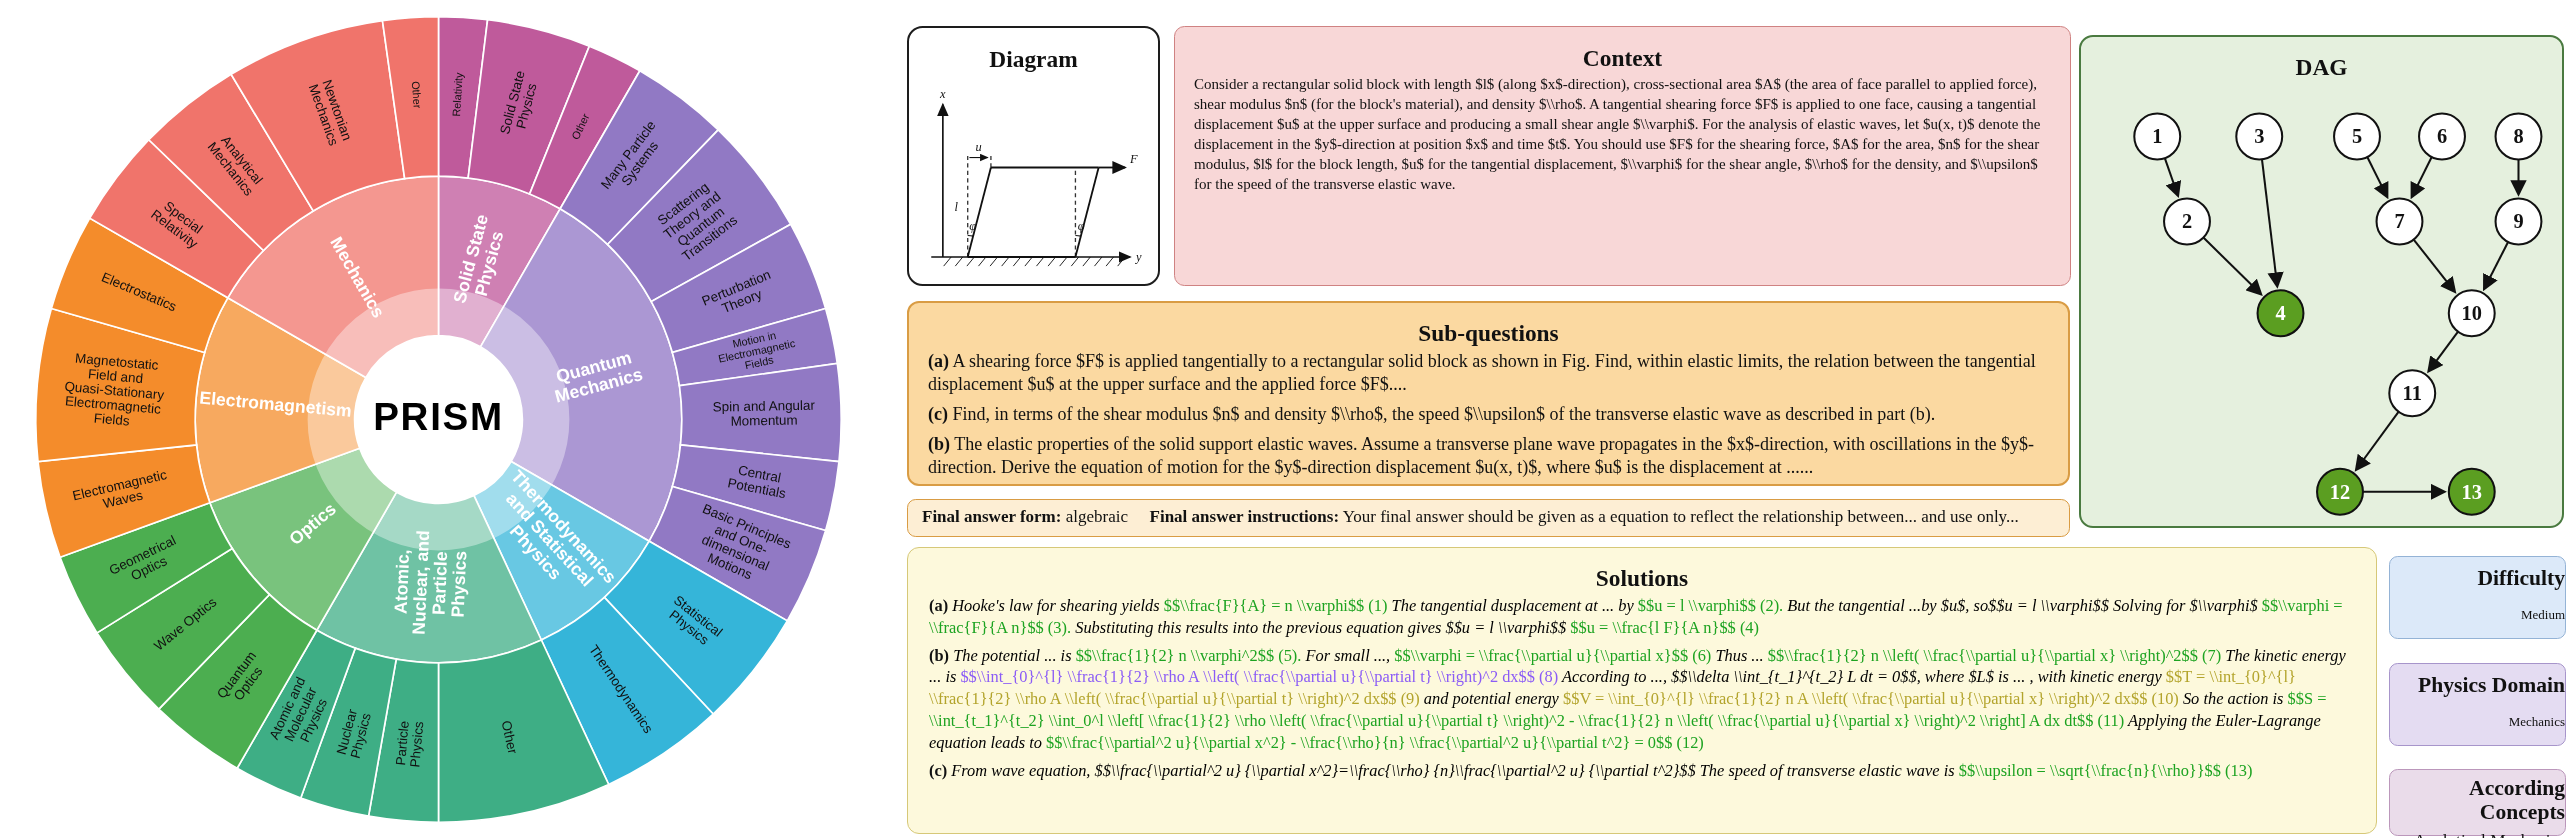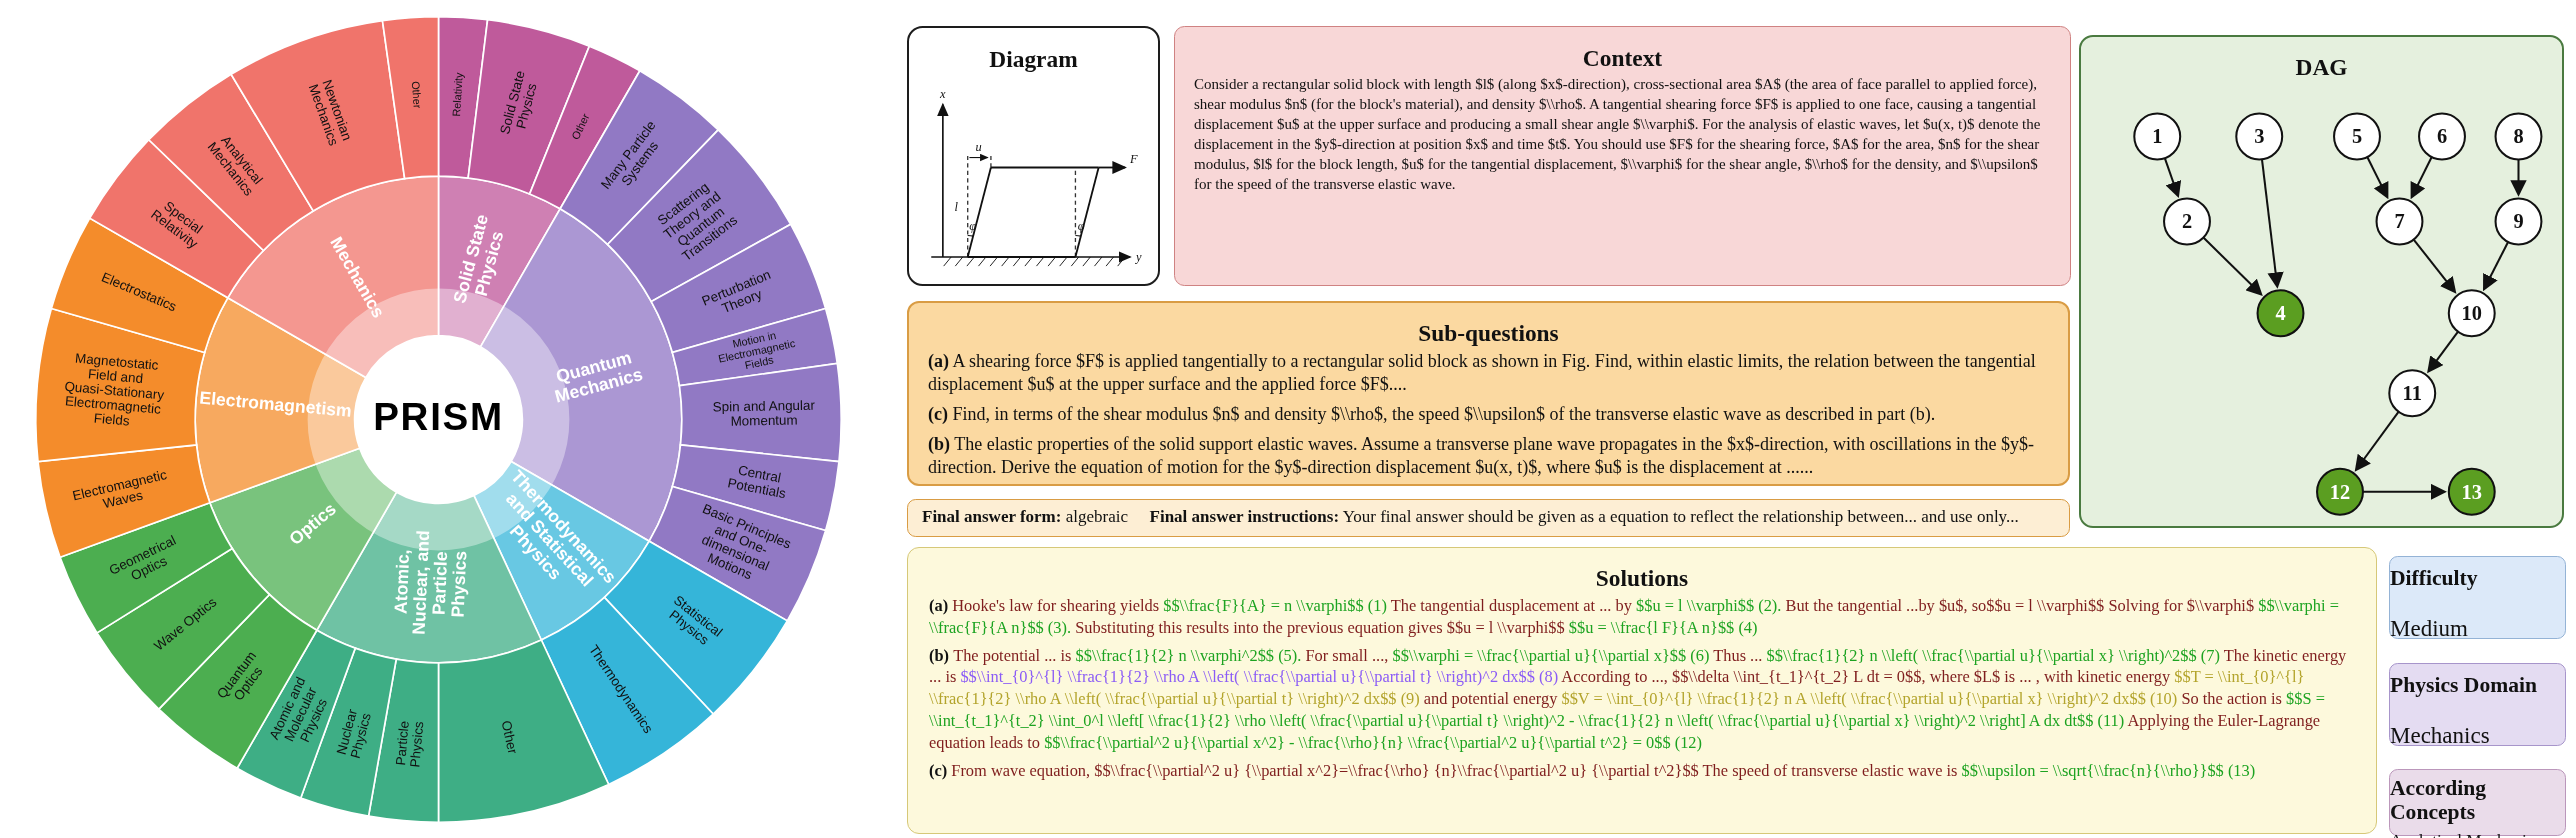--- a/index.html
+++ b/index.html
@@ -24,32 +24,32 @@
   .subq-box{left:907px;top:301px;width:1163px;height:185px;background:#fbd9a1;border:2.6px solid #d99c44;border-radius:12px;padding:4.3px 19px;}
   .sq-item{font-size:18px;line-height:1.28;margin-bottom:7px;}
   .marker{font-weight:bold;}
   
   .final-box{left:907px;top:499px;width:1163px;height:38px;background:#fdeed4;border:1.7px solid #d99c44;border-radius:8.7px;padding:7px 14px;font-size:17px;white-space:nowrap;overflow:hidden;}
   .final-box .gap{margin-left:17.3px;}
   .final-box b{font-weight:bold;}
   
   .solutions-box{left:907px;top:547px;width:1470px;height:287px;background:#fdf9dc;border:1.7px solid #d6c878;border-radius:12px;padding:4.3px 21px;overflow:hidden;}
   .sol-item{font-size:16.4px;line-height:1.33;margin-bottom:6px;}
-  .seg-black{color:#7f1d1d;}
+  .seg-black{color:#000000;font-style:italic;}
   .seg-green{color:#1da321;}
   .seg-blue{color:#8b5cf6;}
   .seg-olive{color:#b3a42c;}
   
   .dag-box{left:2079px;top:35px;width:485px;height:493px;background:#e5f0de;border:2.2px solid #4a7a40;border-radius:14px;padding:3.5px 3.5px;}
   #dag-svg{width:476px;height:447px;display:block;margin:0 auto;}
   #dag-svg text{font-family:"Liberation Serif",serif;}
   
-  .info-box{left:2389px;width:177px;border-radius:8.7px;border:1.7px solid;text-align:left;padding-top:10.4px;}
+  .info-box{left:2389px;width:177px;border-radius:8.7px;border:1.7px solid;text-align:right;padding-top:10.4px;}
   .info-title{font-weight:bold;font-size:21.6px;line-height:1.1;}
-  .info-value{font-size:23px;margin-top:25px;line-height:1.1;}
+  .info-value{font-size:13px;margin-top:17px;line-height:1.1;}
   .info-difficulty{top:556px;height:83px;background:#dce9f9;border-color:#94b3d6;}
   .info-domain{top:663px;height:83px;background:#e4dcf2;border-color:#a795cb;}
   .info-concepts{top:769px;height:67px;background:#eadcea;border-color:#bb97bb;padding-top:7px;}
   .info-concepts .info-value{font-size:17.3px;margin-top:6px;}
 </style>
 </head>
 <body>
 
 <div class="page">
 

